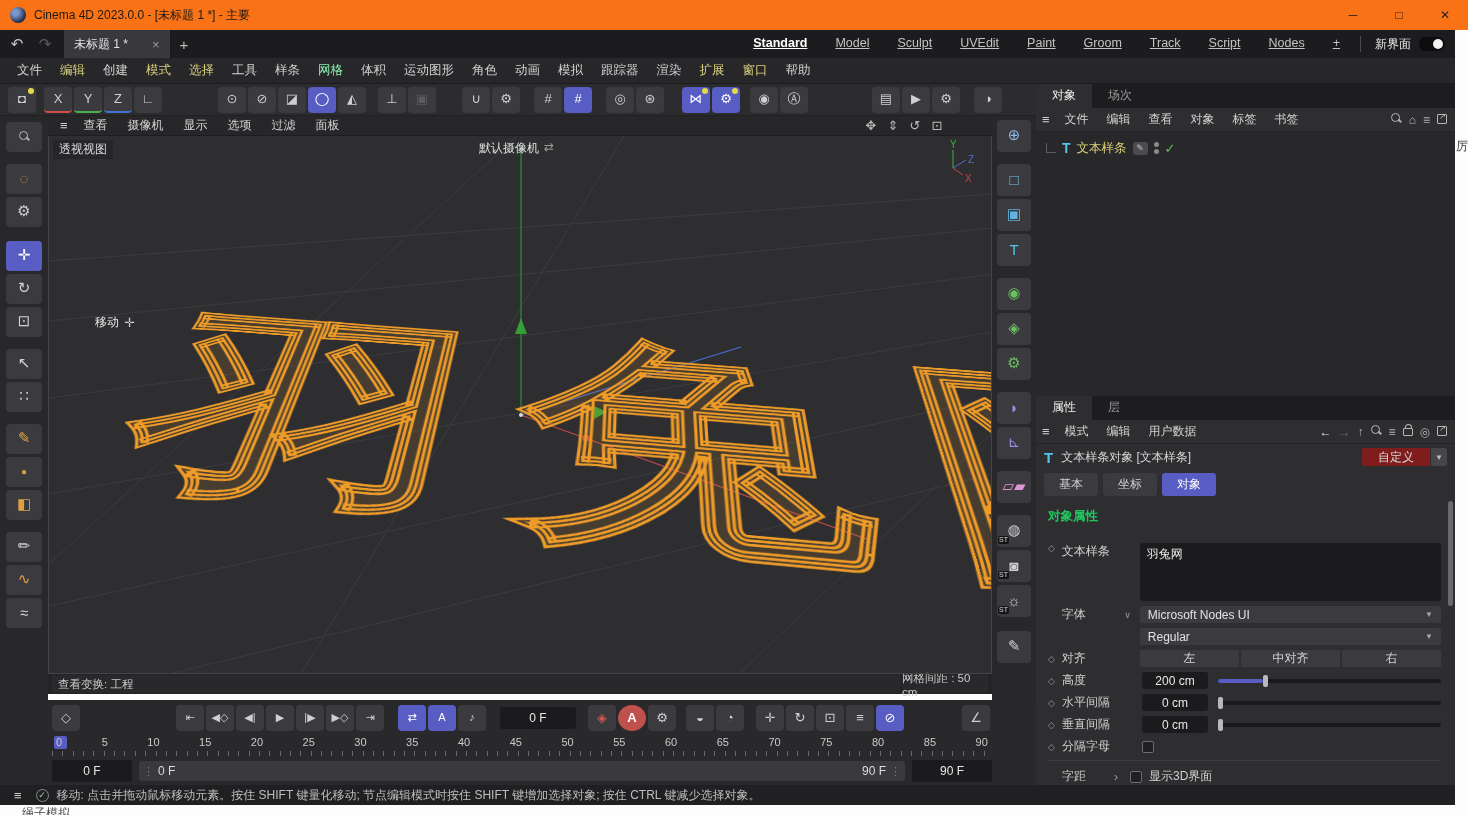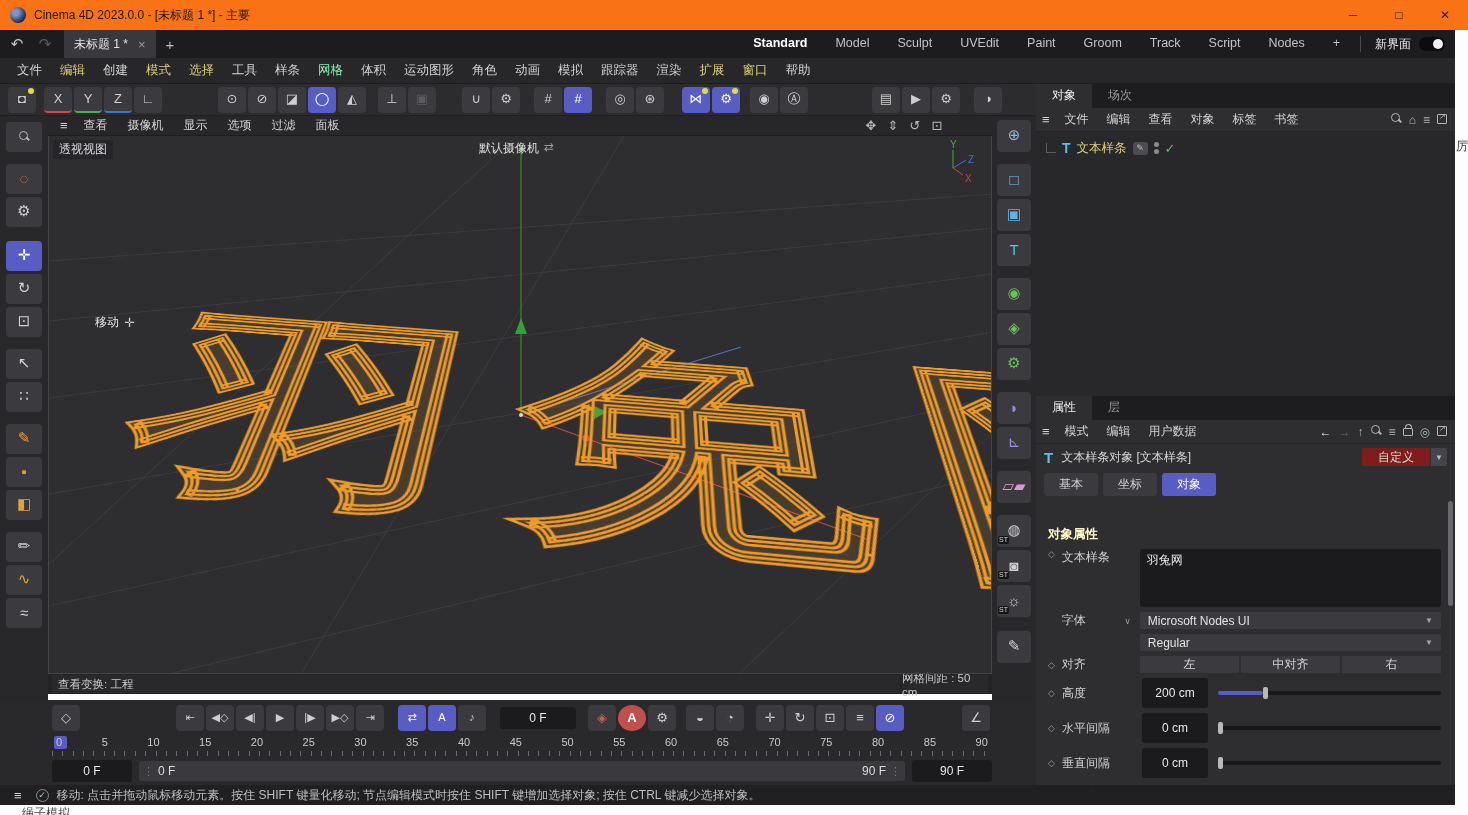--- a/index.html
+++ b/index.html
@@ -17,26 +17,26 @@
     font-size:12px; color:#222; }
 
   
   .g { pointer-events:none; }
   #tabrow { position:absolute; left:0; top:30px; width:1455px; height:28px; background:#1c1c1f;
     display:flex; align-items:center; color:#bbb; }
   .histbtn { width:22px; height:22px; display:flex; align-items:center; justify-content:center;
     font-size:15px; color:#c7c7c7; margin-left:6px; }
   .histbtn.dim { color:#5c5c5f; }
   .doc-tab { height:28px; background:#39393d; color:#e3e3e3; display:flex; align-items:center;
-    gap:10px; padding:0 10px; margin-left:8px; }
+    gap:24px; padding:0 10px; margin-left:8px; }
   .doc-close { color:#9a9a9a; font-size:13px; }
   .add-tab { color:#bdbdbd; font-size:15px; padding:0 10px; }
   #layouttabs { margin-left:auto; display:flex; align-items:center; height:28px; }
   .ltab { height:28px; display:flex; align-items:center; padding:16px 14px; color:#c3c3c3;
-    border-bottom:3px solid transparent; font-size:12.5px; }
+    border-bottom:3px solid transparent; font-size:12.5px;text-decoration:underline; }
   .ltab.active { color:#fff; border-bottom-color:#575dc2; font-weight:bold; }
   .vsep { width:1px; height:16px; background:#4a4a4e; margin:0 6px; }
   .newui { color:#e8e8e8; padding:0 8px; }
   .toggle { width:26px; height:14px; border-radius:8px; background:#0c0c0e; position:relative; margin-right:10px; }
   .toggle .knob { position:absolute; right:2px; top:2px; width:10px; height:10px; border-radius:50%; background:#f2f2f2; }
 
   #menubar { position:absolute; left:0; top:58px; width:1455px; height:26px; background:#27272a;
     display:flex; align-items:center; padding-left:8px; border-bottom:1px solid #1c1c1e; }
   .menu-item { padding:0 9px; color:#d2d2d2; font-size:12.5px; }
 
@@ -109,34 +109,34 @@
 
   .am-title { height:26px; display:flex; align-items:center; gap:8px; padding:0 8px; color:#d6d6d6; }
   .am-title .obj-type { font-size:15px; }
   .preset { margin-left:auto; display:flex; }
   .preset .pv { background:#7f1d1d; height:18px; display:flex; align-items:center; padding:0 16px; color:#d8d8d8; border-radius:2px 0 0 2px; }
   .preset .pa { background:#45454a; width:16px; height:18px; display:flex; align-items:center; justify-content:center; color:#bdbdbd; border-radius:0 2px 2px 0; font-size:9px; margin-left:1px;}
   .sectabs { display:flex; gap:5px; padding:3px 8px 5px; }
   .sectab { background:#3b3b3f; border-radius:3px; padding:3px 15px; color:#d0d0d0; font-size:12px; }
   .sectab.active { background:#575dc2; color:#fff; }
   #amcontent { position:relative; padding:5px 14px 0 12px; color:#cfcfcf; height:293px; }
-  .sec-title { font-weight:bold; color:#fef9c3; padding:2px 0 6px; font-size:12.5px;margin-top:18px; }
+  .sec-title { font-weight:bold; color:#22c55e; padding:2px 0 18px; font-size:12.5px; }
   .arow { display:flex; align-items:center; margin-bottom:5px; }
   .dia { width:14px; color:#97979b; font-size:9px; }
   .alabel { width:80px; font-size:12px; color:#cfcfcf; }
   .achev { width:16px; color:#9a9a9a; font-size:9px; }
   .textbox { width:308px; height:58px; background:#1b1b1d; border-radius:3px; padding:3px 7px;
     color:#e8e8e8; font-size:12px; }
   .drop { width:308px; height:17px; background:#3b3b3f; border-radius:2px; display:flex; align-items:center;
     padding:0 8px; color:#e2e2e2; }
   .drop .arr { margin-left:auto; color:#a5a5a8; font-size:9px; }
   .btn3 { display:flex; width:308px; gap:2px; }
   .btn3 span { flex:1; height:17px; background:#3b3b3f; display:flex; align-items:center; justify-content:center; color:#d5d5d5; font-size:12px; }
   .btn3 span.active { background:#717176; color:#fff; }
-  .numfield { width:66px; height:30px; background:#1b1b1d; border-radius:3px; color:#e8e8e8;
+  .numfield { width:66px; height:17px; background:#1b1b1d; border-radius:3px; color:#e8e8e8;
     display:flex; align-items:center; justify-content:center; font-size:12px; }
   .slider { position:relative; flex:1; height:4px; background:#19191b; border-radius:2px; margin-left:10px; }
   .slider .fill { position:absolute; left:0; top:0; height:4px; background:#575dc2; border-radius:2px; }
   .slider .hnd { position:absolute; top:-4px; width:5px; height:12px; border-radius:2px; background:#b9b9bd; }
   .chk { width:12px; height:12px; border:1px solid #6e6e72; background:#202023; border-radius:2px; }
   .adivider { height:1px; background:#3b3b3e; margin:4px 0 7px; }
   .amscroll { position:absolute; right:2px; top:0; width:5px; height:105px; background:#6a6a6e; border-radius:3px; }
 
   
   #timeline { position:absolute; left:0; top:700px; width:1036px; height:85px; background:#29292c; }

